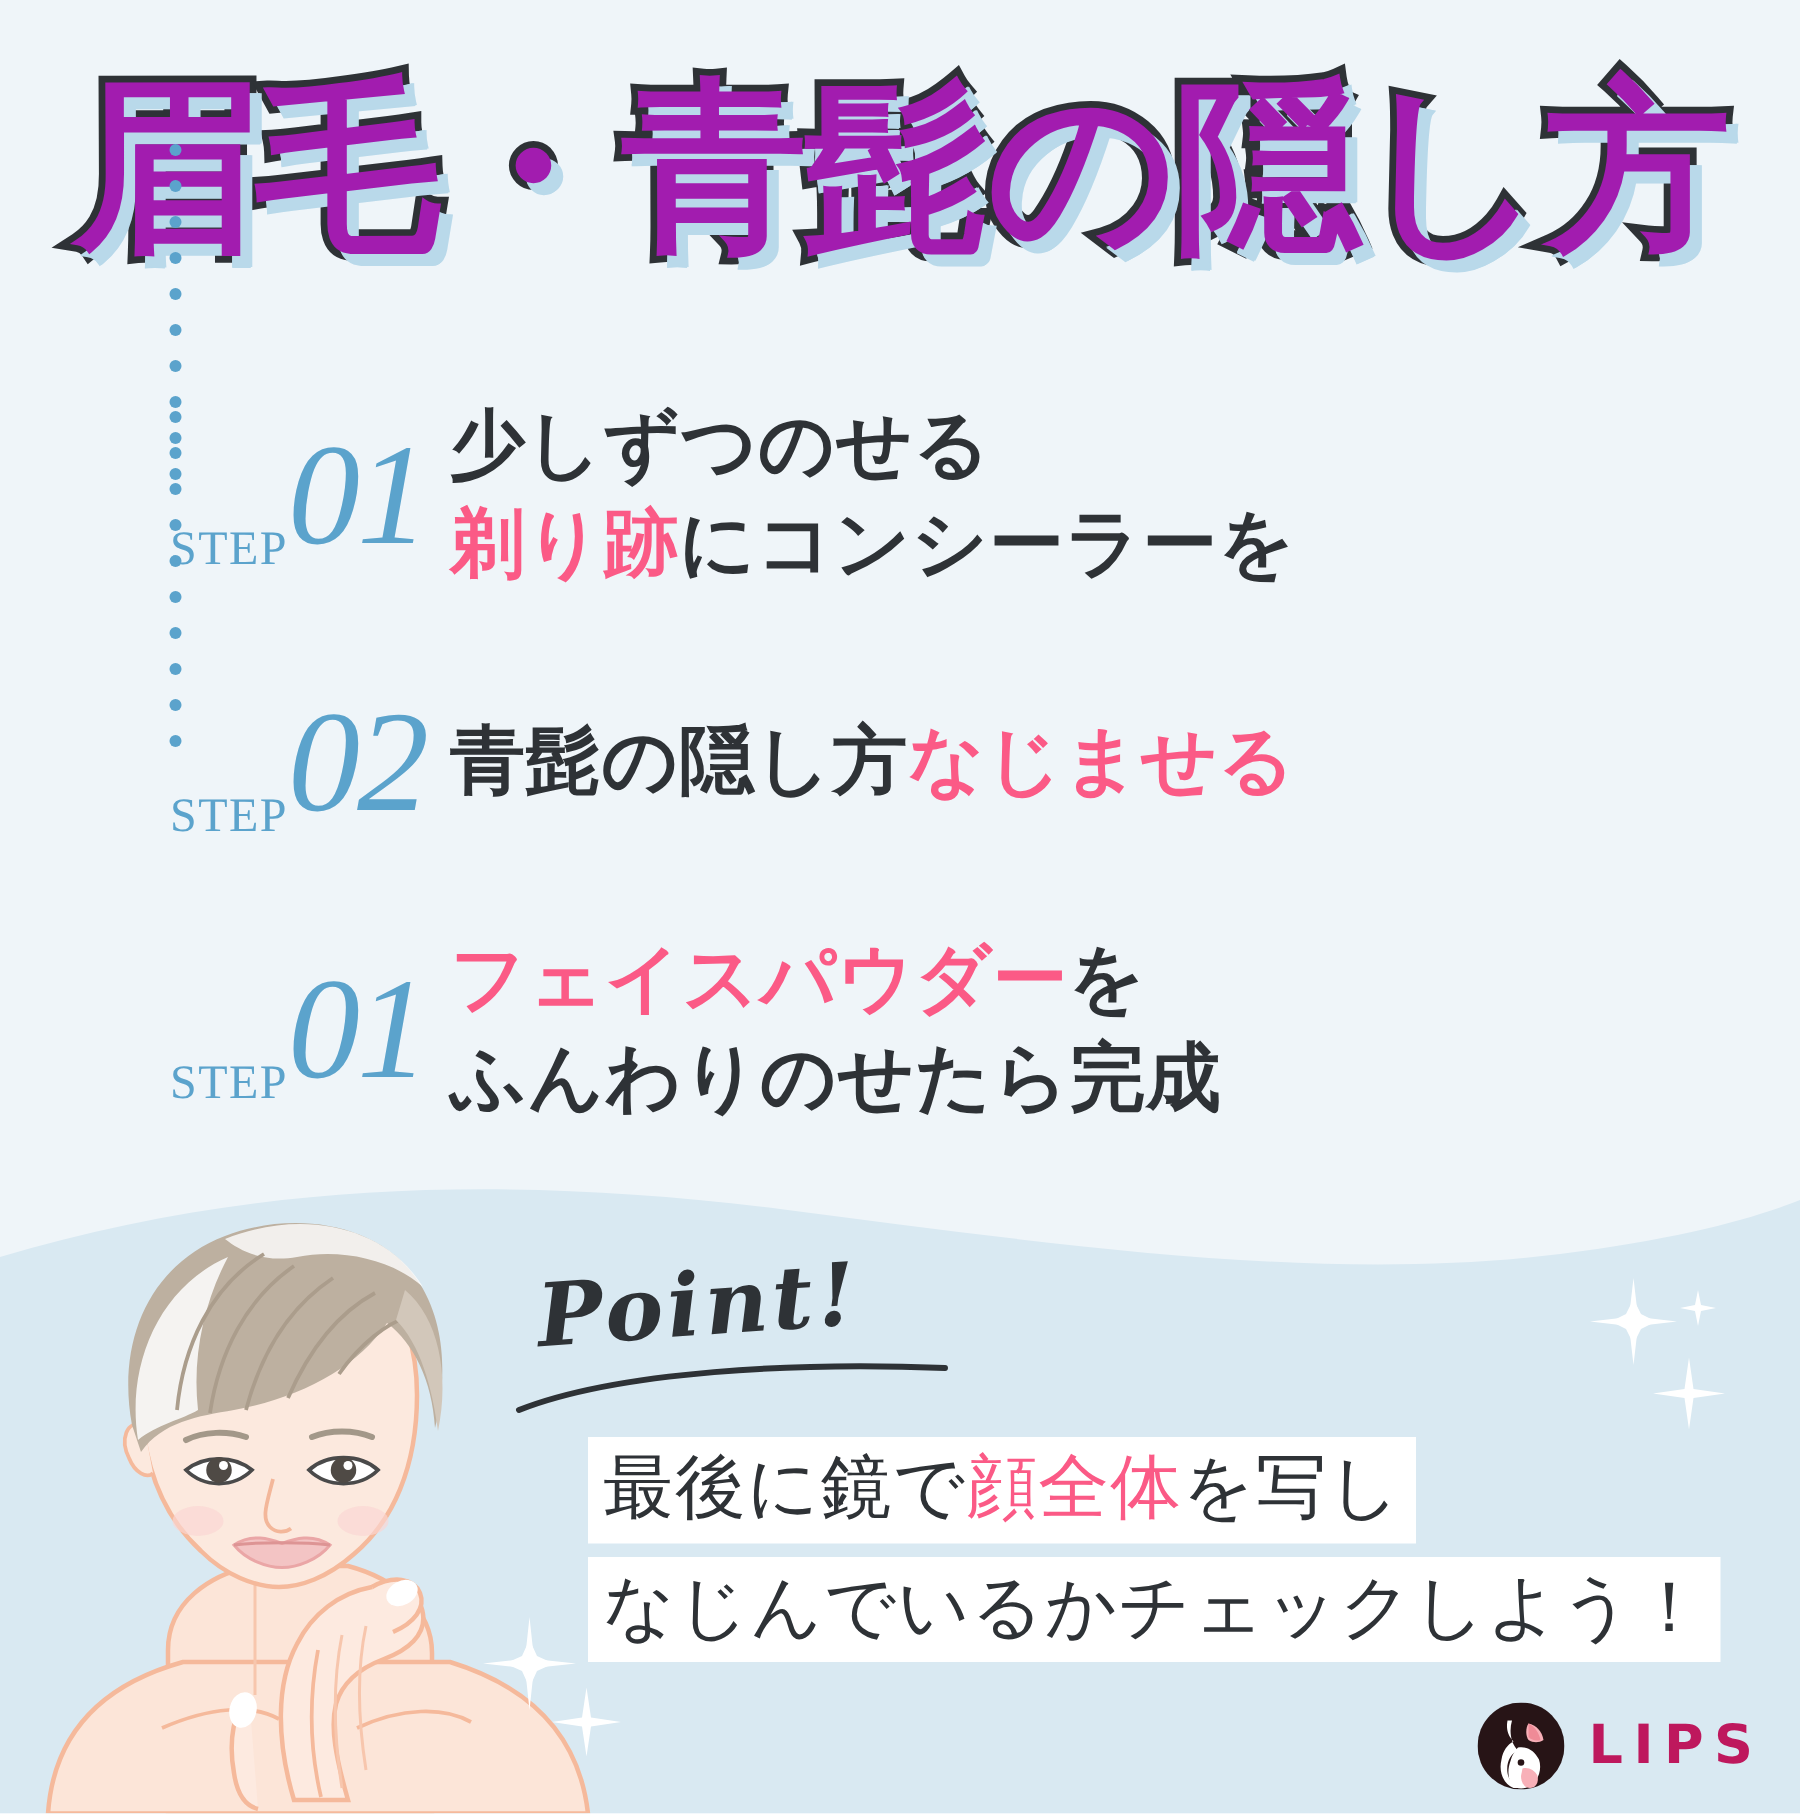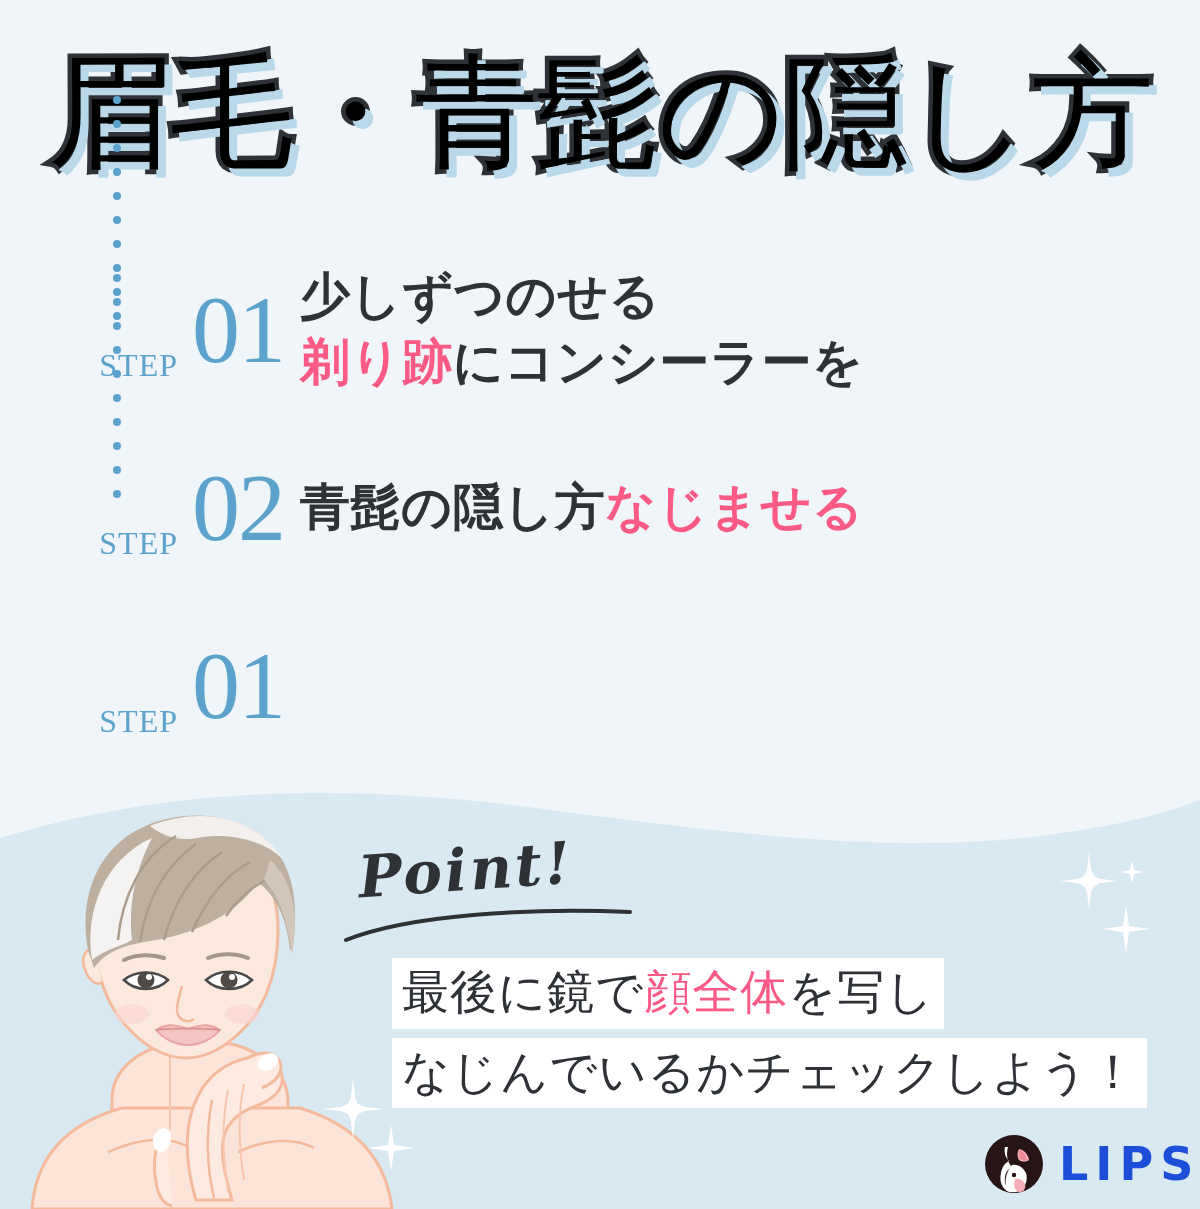--- a/index.html
+++ b/index.html
@@ -28,24 +28,24 @@
   .title-wrap {
     position: absolute;
     left: 0; top: 46px;
     width: 1200px;
     text-align: center;
   }
   .title-text {
     display: inline-block;
     font-family: "DejaVu Sans", sans-serif;
     font-size: 124px;
-    font-weight: normal;
+    font-weight: bold;
     line-height: 1.08;
     letter-spacing: -2px;
-    color: #000000;
+    color: #a21caf;
     -webkit-text-stroke: 9px #2e3236;
     paint-order: stroke fill;
     text-shadow:
        7px 7px 0 #b9d9ea,
        7px 8px 0 #b9d9ea,
        8px 7px 0 #b9d9ea;
   }
 
   
   .steps {
@@ -72,24 +72,25 @@
   }
   .step-word {
     font-family: "Liberation Serif", serif;
     font-size: 32px;
     font-variant: small-caps;
     letter-spacing: 1px;
     vertical-align: -14px;
   }
   .step-num {
     font-family: "Liberation Serif", serif;
+    font-style: italic;
     font-size: 96px;
     font-weight: normal;
     letter-spacing: -2px;
-    margin-left: 14px;
+    margin-left: 0;
   }
   .step-body {
     flex: 1 1 auto;
     font-family: "DejaVu Sans", sans-serif;
     font-size: 50px;
     font-weight: bold;
     line-height: 1.32;
     color: #2e3236;
     letter-spacing: 0.5px;
   }
@@ -174,23 +175,23 @@
     position: absolute;
     left: 985px;
     top: 1135px;
     display: flex;
     align-items: center;
     gap: 16px;
   }
   .logo-mark { width: 58px; height: 58px; display: block; }
   .logo-text {
     font-family: "DejaVu Sans", sans-serif;
-    font-size: 46px;
+    font-size: 36px;
     font-weight: bold;
-    color: #1d4ed8;
+    color: #be185d;
     letter-spacing: 7px;
     line-height: 1;
   }
 </style>
 </head>
 <body>
 
 <div id="canvas">
 
   <svg class="bg-wave" viewBox="0 0 1200 1209" preserveAspectRatio="none">
@@ -250,20 +251,28 @@
       <div class="step-body">
         <div>
           <span>青髭の隠し方</span><span class="hl">なじませる</span>
         </div>
       </div>
     </div>
 
     <div class="step-row">
       <div class="step-badge">
         <span class="step-word">STEP</span><span class="step-num">01</span>
+      </div>
+      <div class="step-body">
+        <div>
+          <span class="hl">フェイスパウダー</span><span>を</span>
+        </div>
+        <div>
+          <span>ふんわりのせたら完成</span>
+        </div>
       </div>
     </div>
 
   </div>
 
   <svg class="person" viewBox="0 0 420 409">
 
     <path d="M112,300 C112,268 140,250 168,244 L232,244 C262,252 288,272 288,302 L288,409 L112,409 Z" fill="#fce5d8" stroke="#f5b99b" stroke-width="3"></path>
     <path d="M32,409 C36,352 72,322 122,308 L300,308 C352,324 386,356 392,409 Z" fill="#fce5d8" stroke="#f5b99b" stroke-width="3"></path>
     <path d="M108,352 C140,338 168,336 186,346" fill="none" stroke="#f5b99b" stroke-width="2.5"></path>

